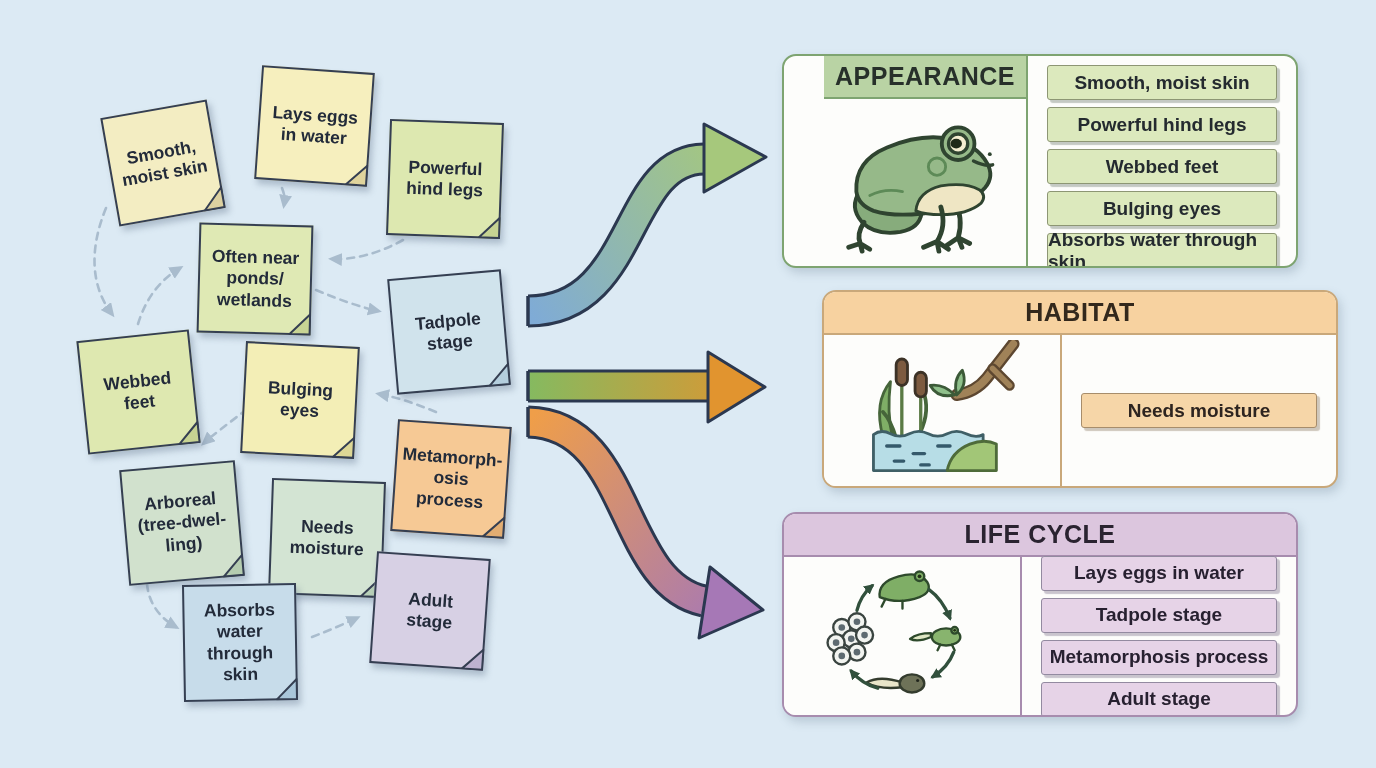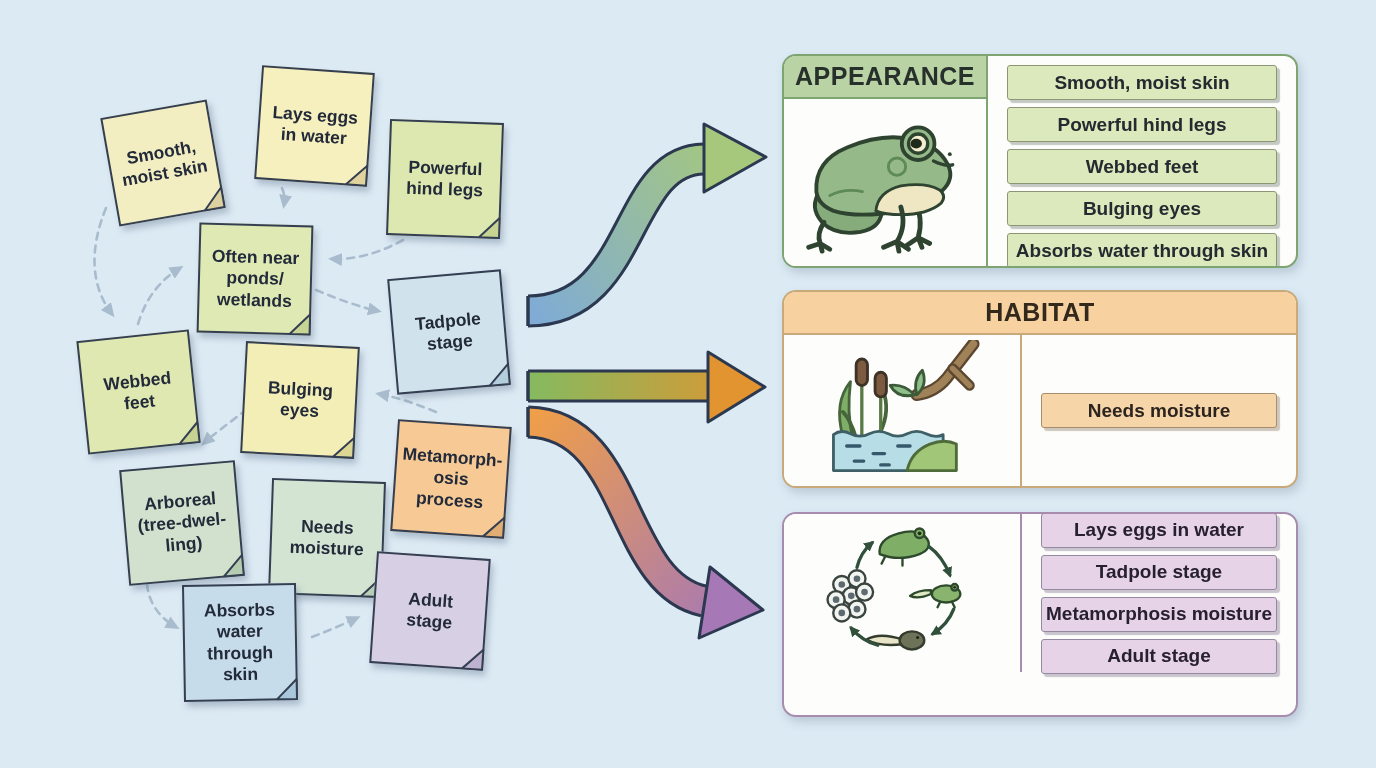--- a/index.html
+++ b/index.html
@@ -22,25 +22,25 @@
   .n7{left:243px;top:344px;width:110px;height:108px;background:#f3eeb6;transform:rotate(3deg);}    .n7 .fold path{fill:#ddd795;}
   .n8{left:394px;top:423px;width:110px;height:108px;background:#f6c995;transform:rotate(4deg);}    .n8 .fold path{fill:#e2ad72;}
   .n9{left:124px;top:465px;width:112px;height:112px;background:#d1e1cd;transform:rotate(-5deg);}   .n9 .fold path{fill:#b5ccb0;}
   .n10{left:270px;top:480px;width:110px;height:112px;background:#d3e4d3;transform:rotate(2deg);}   .n10 .fold path{fill:#b8d0b8;}
   .n11{left:183px;top:584px;width:110px;height:113px;background:#c7dcea;transform:rotate(-1deg);}  .n11 .fold path{fill:#a9c6da;}
   .n12{left:373px;top:555px;width:110px;height:108px;background:#d7d0e4;transform:rotate(4deg);}   .n12 .fold path{fill:#bdb2d0;}
   
   .panel{position:absolute;left:782px;width:516px;background:#fdfdfb;border-radius:14px;z-index:2;
          box-shadow:3px 5px 10px rgba(110,130,150,.3);overflow:hidden;box-sizing:border-box;}
   #panel-appearance{top:54px;height:214px;border:2.5px solid #7ea471;}
-  #panel-habitat{top:290px;height:198px;border:2.5px solid #c9a87a;}
+  #panel-habitat{top:290px;height:198px;border:2.5px solid #c9a87a;margin-left:40px;}
   #panel-lifecycle{top:512px;height:205px;border:2.5px solid #a78cae;}
   .ap-row{display:flex;height:100%;}
   .left-col{width:202px;flex:none;display:flex;flex-direction:column;}
-  .ap-left{border-right:2px solid #7ea471;}
+  .ap-left{border-right:2px solid #7ea471;padding-left:40px;}
   .panel-header{height:41px;flex:none;display:flex;align-items:center;justify-content:center;
                 font-size:25px;font-weight:bold;color:#27302a;letter-spacing:.5px;}
   .ap-header{background:#b9d3a4;border-bottom:2px solid #7ea471;}
   .hb-header{background:#f7d2a0;border-bottom:2px solid #c9a87a;color:#33281c;}
   .lc-header{background:#dcc6de;border-bottom:2px solid #a78cae;color:#2a2330;}
   .illus{flex:1;display:flex;align-items:center;justify-content:center;background:#fdfdfb;}
   .items-col{flex:1;display:flex;flex-direction:column;padding:9px 19px;gap:7px;box-sizing:border-box;}
   .items-center{justify-content:center;}
   .hb-body,.lc-body{display:flex;height:calc(100% - 43px);}
   .hb-left{border-right:2px solid #c9a87a;}
@@ -263,20 +263,21 @@
           </g>
         </svg>
       </div>
       <div class="items-col items-center">
         <div class="item item-orange">Needs moisture</div>
       </div>
     </div>
   </div>
 
   <div class="panel" id="panel-lifecycle">
+    <div class="panel-header lc-header">LIFE CYCLE</div>
     <div class="lc-body">
       <div class="left-col lc-left illus">
         <svg viewBox="0 0 175 155" width="166" height="147">
           <defs>
             <marker id="cyc-arrow" markerUnits="userSpaceOnUse" markerWidth="13" markerHeight="13" refX="8" refY="5.5" orient="auto">
               <path d="M0 0 L11 5.5 L0 11 Z" fill="#31503c"></path>
             </marker>
           </defs>
           <g fill="#f2f4f0" stroke="#3a4440" stroke-width="2.5">
             <circle cx="24" cy="68" r="9"></circle>
@@ -318,19 +319,19 @@
             <path d="M40 50 Q44 34 56 24" marker-end="url(#cyc-arrow)"></path>
             <path d="M116 28 Q130 38 138 58" marker-end="url(#cyc-arrow)"></path>
             <path d="M142 94 Q136 110 120 120" marker-end="url(#cyc-arrow)"></path>
             <path d="M62 132 Q46 128 34 114" marker-end="url(#cyc-arrow)"></path>
           </g>
         </svg>
       </div>
       <div class="items-col items-center">
         <div class="item item-purple">Lays eggs in water</div>
         <div class="item item-purple">Tadpole stage</div>
-        <div class="item item-purple">Metamorphosis moisture</div>
+        <div class="item item-purple">Metamorphosis process</div>
         <div class="item item-purple">Adult stage</div>
       </div>
     </div>
   </div>
 
 </div>
 
 </body></html>

